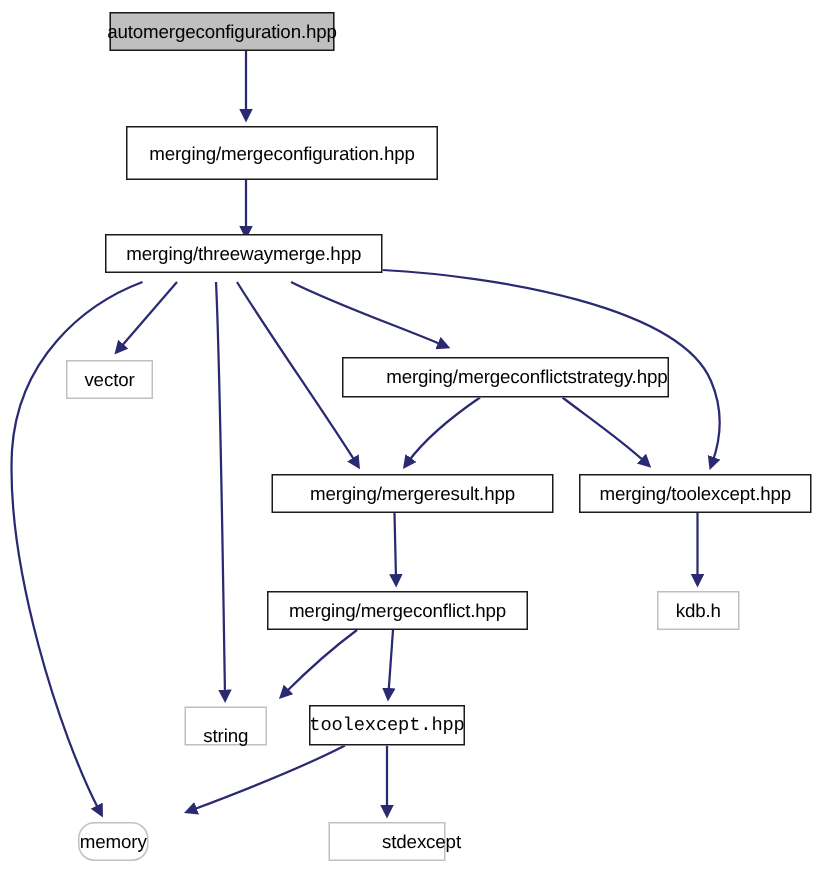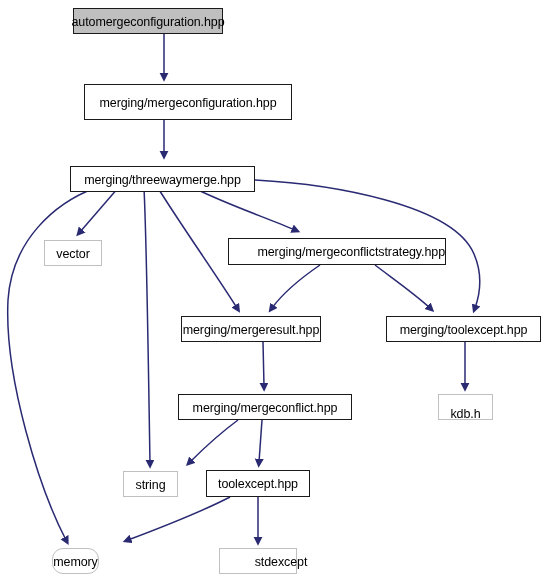--- a/index.html
+++ b/index.html
@@ -101,45 +101,45 @@
     </g>
   </svg>
 
   <div id="nodes">
       <div class="node current" style="left: 73px; top: 8px; width: 150px; height: 26px;">
         <span class="node-label">automergeconfiguration.hpp</span>
       </div>
       <div class="node local" style="left: 60px; top: 84px; width: 208px; height: 36px; margin-left: 24px;">
         <span class="node-label">merging/mergeconfiguration.hpp</span>
       </div>
-      <div class="node local" style="left: 70px; top: 166px; width: 185px; height: 26px;">
+      <div class="node local" style="left: 70px; top: 156px; width: 185px; height: 26px;">
         <span class="node-label">merging/threewaymerge.hpp</span>
       </div>
       <div class="node system" style="left: 44px; top: 240px; width: 58px; height: 26px;">
         <span class="node-label">vector</span>
       </div>
       <div class="node local" style="left: 228px; top: 238px; width: 218px; height: 27px; justify-content: flex-end;">
         <span class="node-label">merging/mergeconflictstrategy.hpp</span>
       </div>
-      <div class="node local" style="left: 181px; top: 316px; width: 140px; height: 26px;">
+      <div class="node local" style="left: 181px; top: 316px; width: 188px; height: 26px;">
         <span class="node-label">merging/mergeresult.hpp</span>
       </div>
       <div class="node local" style="left: 386px; top: 316px; width: 155px; height: 26px;">
         <span class="node-label">merging/toolexcept.hpp</span>
       </div>
       <div class="node local" style="left: 178px; top: 394px; width: 174px; height: 26px;">
         <span class="node-label">merging/mergeconflict.hpp</span>
       </div>
-      <div class="node system" style="left: 438px; top: 394px; width: 55px; height: 26px; align-items: flex-end;">
+      <div class="node system" style="left: 438px; top: 394px; width: 55px; height: 26px;">
         <span class="node-label">kdb.h</span>
       </div>
-      <div class="node system" style="left: 123px; top: 471px; width: 55px; height: 26px;">
+      <div class="node system" style="left: 123px; top: 471px; width: 55px; height: 26px; align-items: flex-end;">
         <span class="node-label">string</span>
       </div>
-      <div class="node local" style="left: 206px; top: 470px; width: 104px; height: 27px;">
+      <div class="node local" style="left: 206px; top: 470px; width: 104px; height: 27px; font-family: Liberation Mono, monospace;">
         <span class="node-label">toolexcept.hpp</span>
       </div>
       <div class="node system" style="left: 52px; top: 548px; width: 47px; height: 26px; border-radius: 11px;">
         <span class="node-label">memory</span>
       </div>
       <div class="node system" style="left: 219px; top: 548px; width: 78px; height: 26px; padding-left: 46px;">
         <span class="node-label">stdexcept</span>
       </div>
     </div>
 </div>

